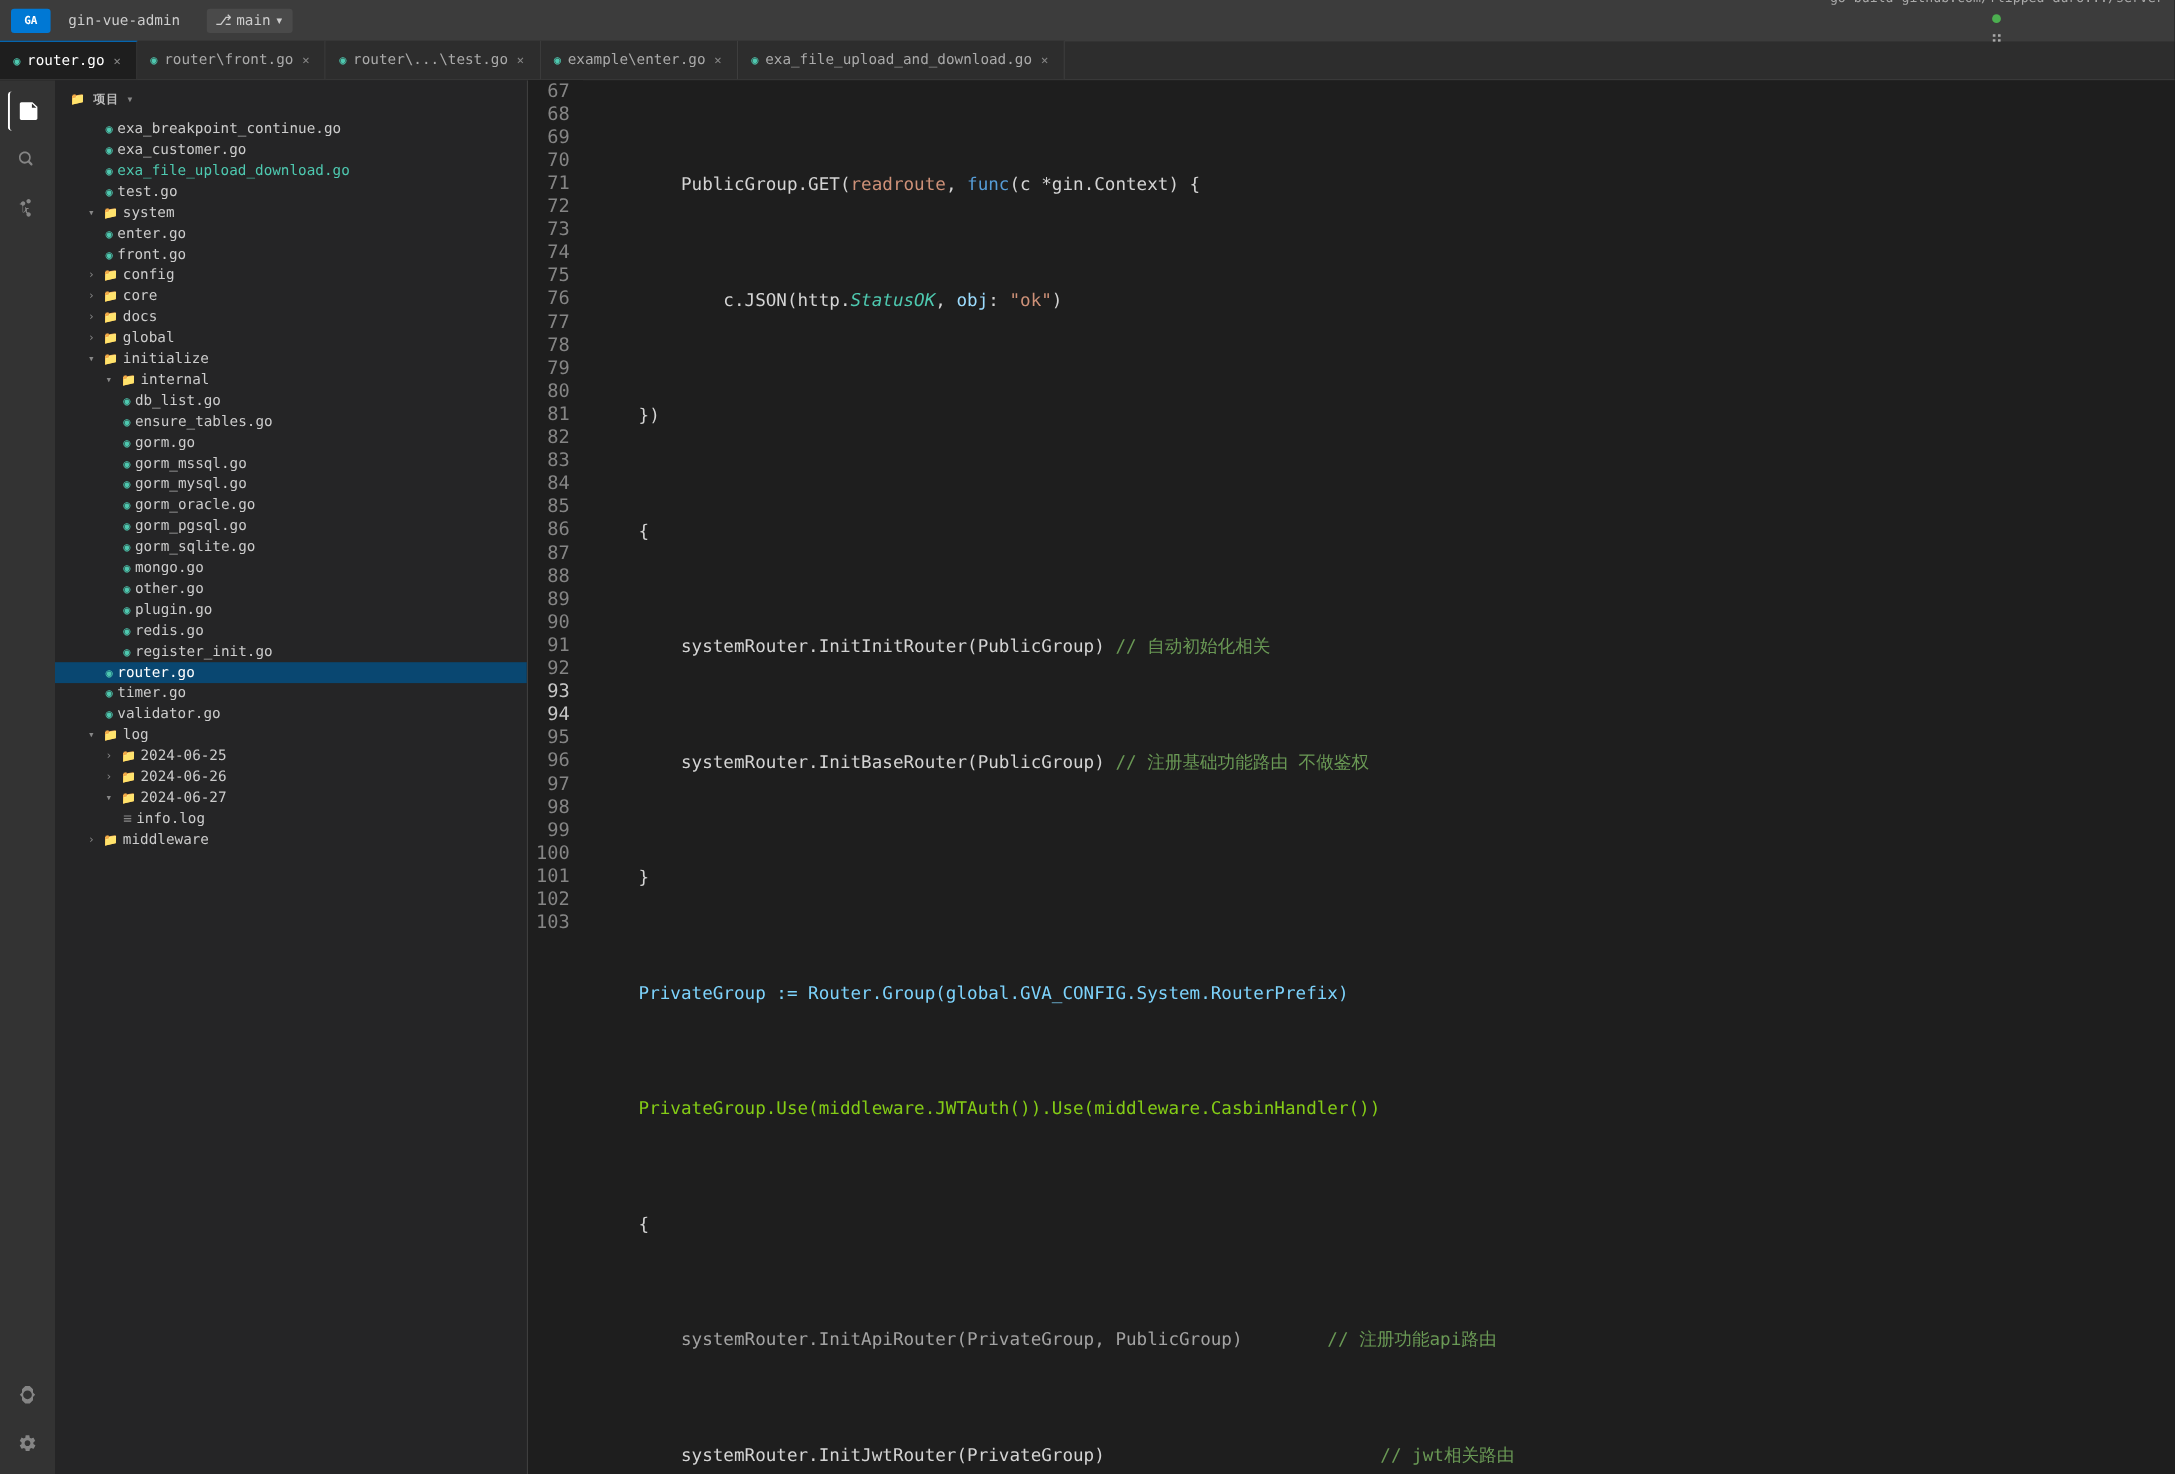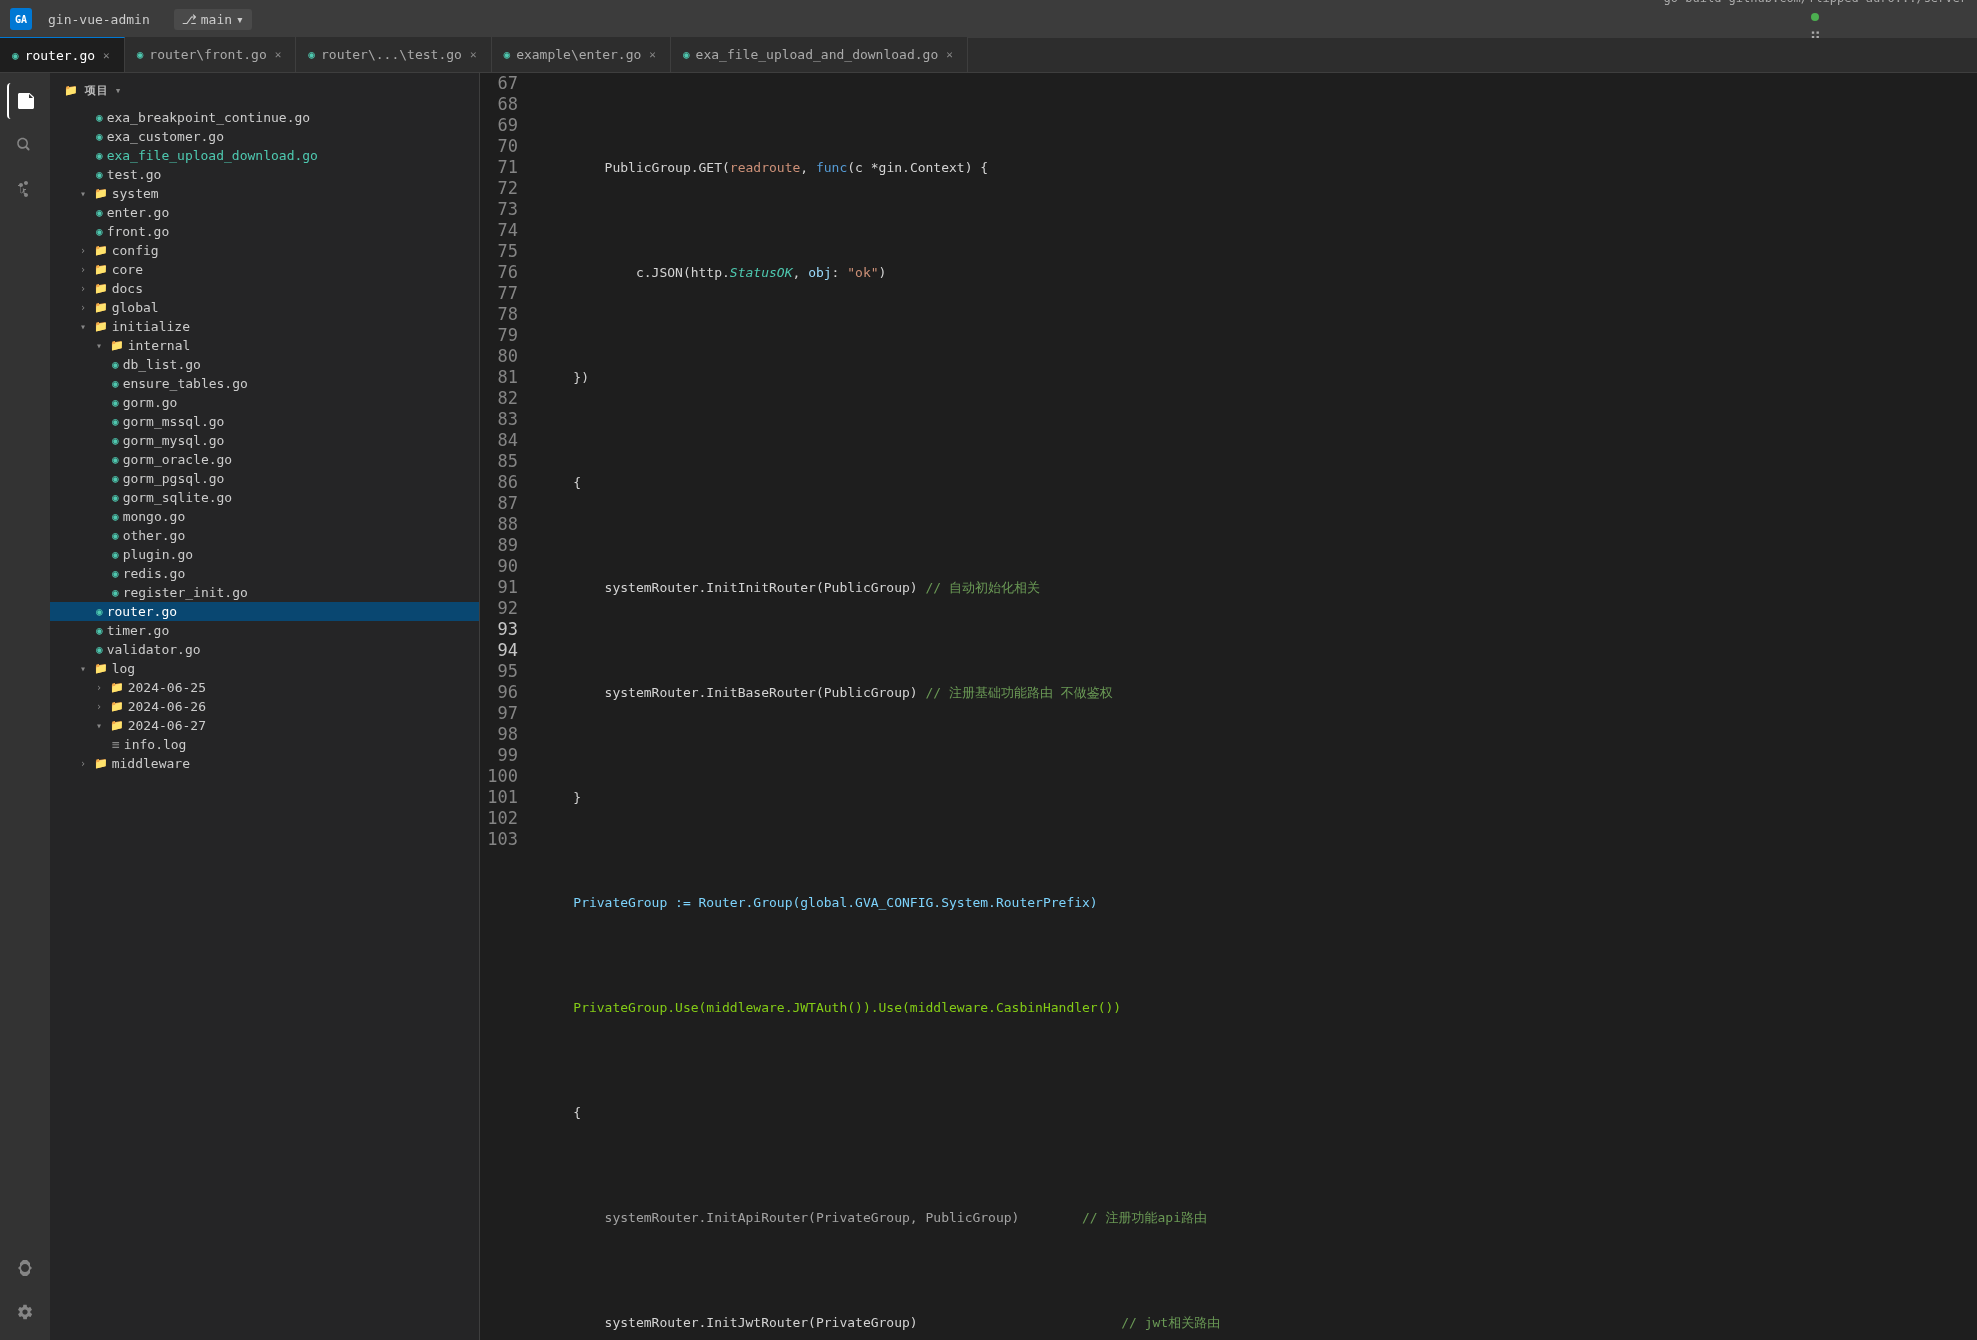--- a/index.html
+++ b/index.html
@@ -19,21 +19,21 @@
     .title-bar {
       height: 38px;
       background: #3c3c3c;
       display: flex;
       align-items: center;
       padding: 0 10px;
       gap: 8px;
       flex-shrink: 0;
     }
     .title-bar-icon {
-      width: 22px; height: 22px;
+      width: 36px; height: 22px;
       background: #0078d4;
       border-radius: 3px;
       display: flex; align-items: center; justify-content: center;
       color: white; font-size: 10px; font-weight: bold;
     }
     .title-bar-menu {
       display: flex; gap: 2px;
     }
     .title-bar-menu-item {
       padding: 4px 8px;
@@ -200,21 +200,21 @@
       font-size: 17px;
       line-height: 21px;
       user-select: none;
       min-width: 50px;
       flex-shrink: 0;
       padding-top: 0;
     }
     .code-content {
       flex: 1;
       padding-left: 8px;
-      font-size: 13px;
+      font-size: 16px;
       line-height: 21px;
       white-space: pre;
       color: #d4d4d4;
     }
     .line {
       display: block;
       height: 21px;
       line-height: 21px;
       padding-left: 4px;
       position: relative;

